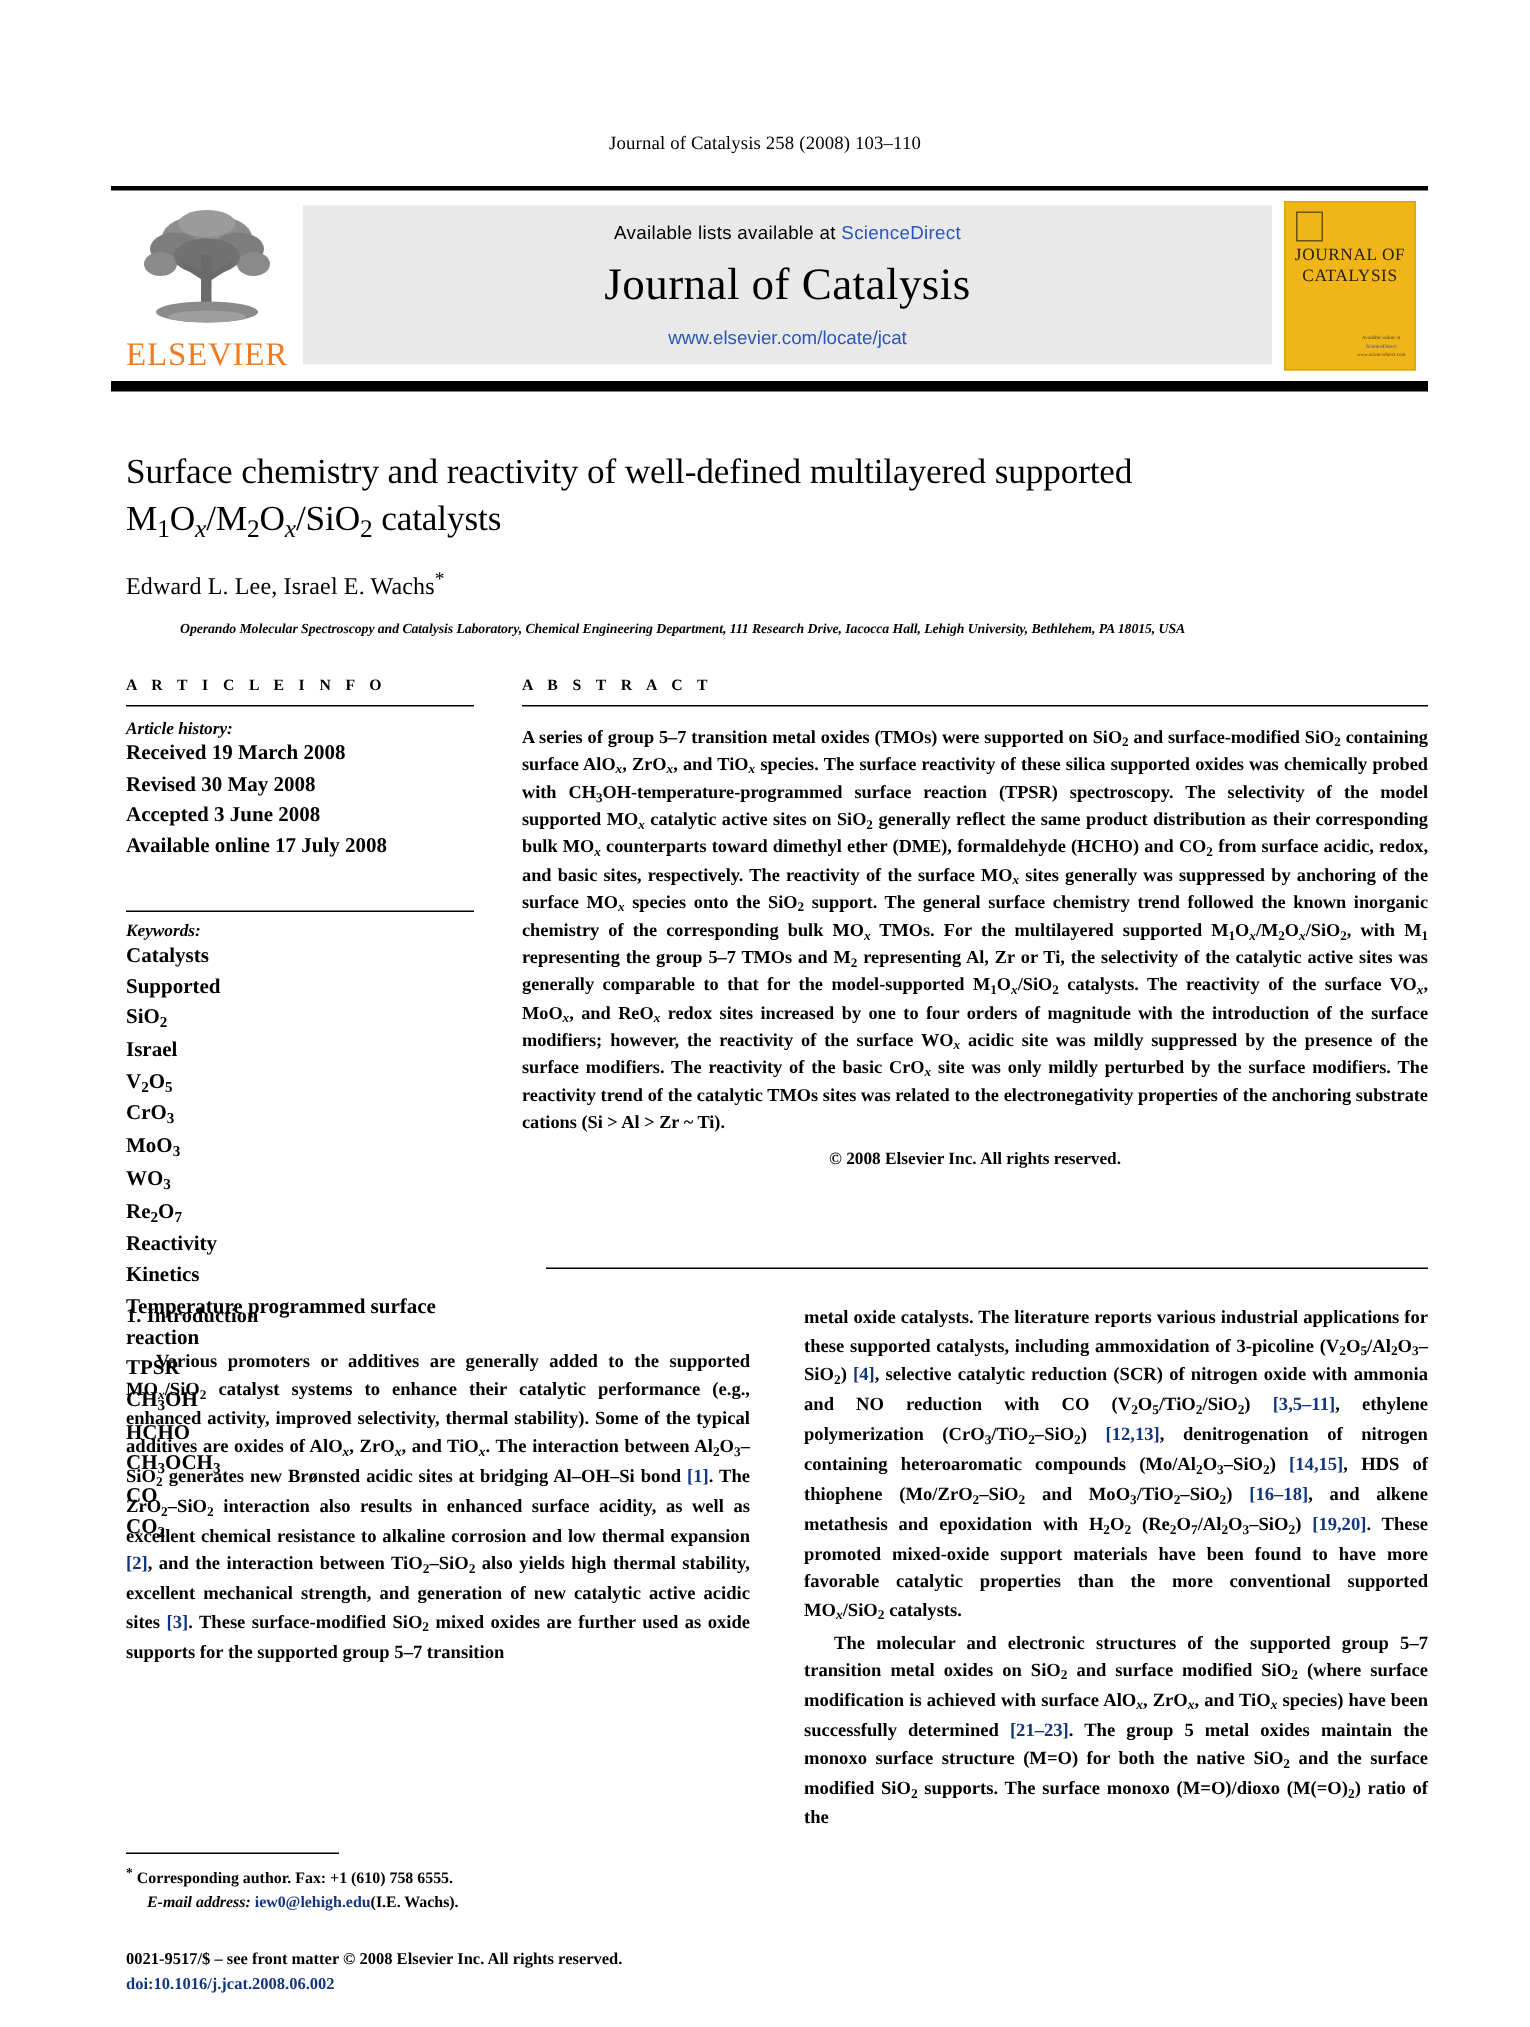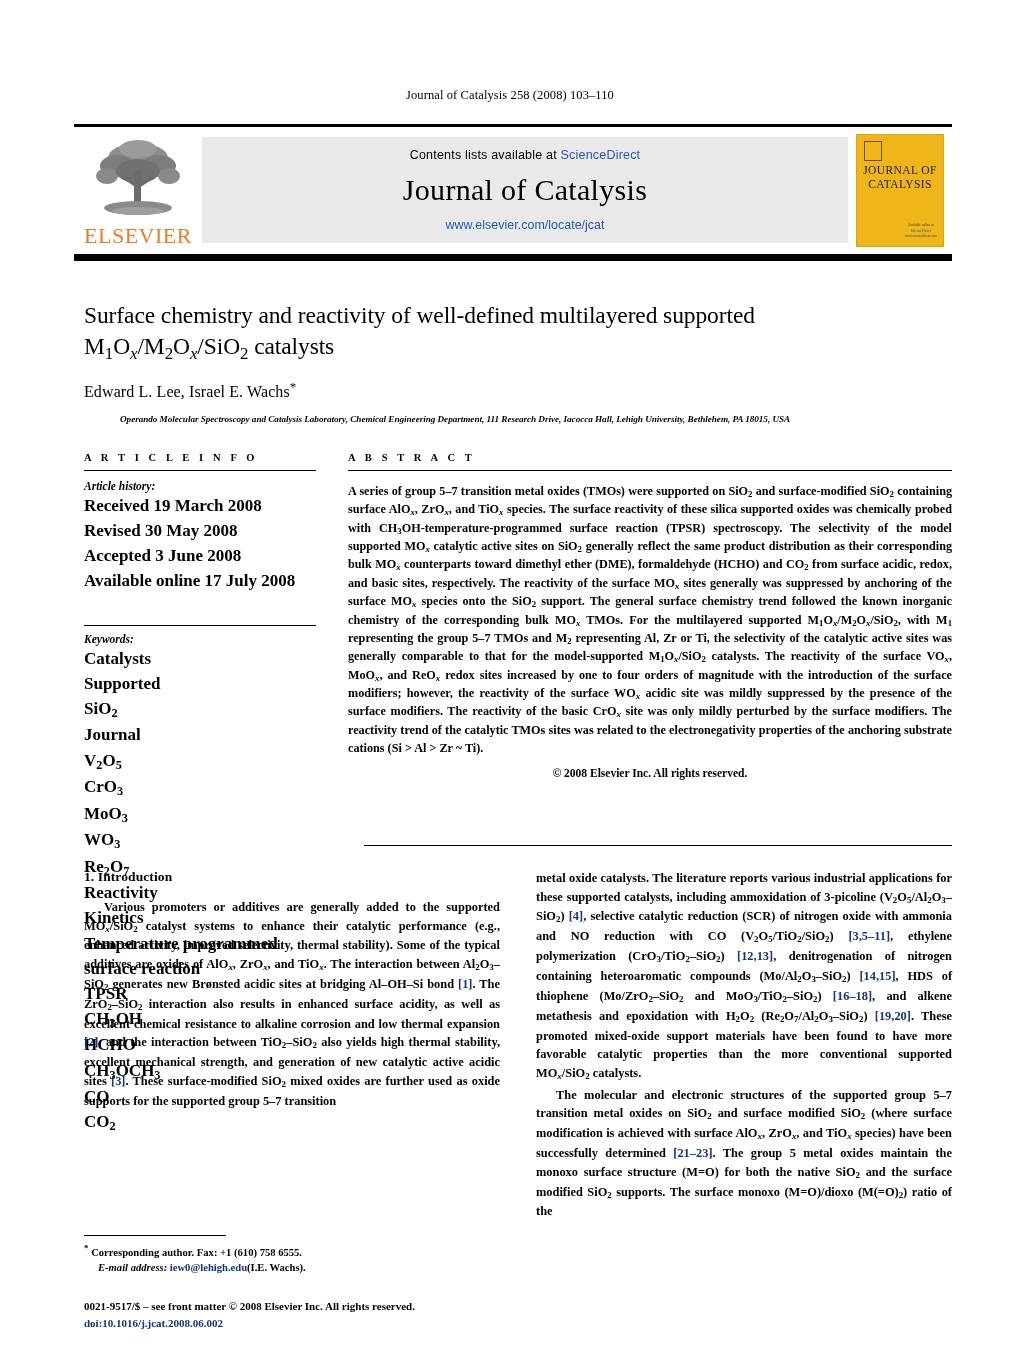--- a/index.html
+++ b/index.html
@@ -195,21 +195,21 @@
     margin-top: 7px;
     margin-bottom: 9px;
   }
   .hist-title, .kw-title {
     font-style: italic;
     font-weight: bold;
     font-size: 11.5px;
     margin-bottom: 1px;
   }
   .hist-line, .kw-line {
-    font-size: 17px;
+    font-size: 14px;
     line-height: 1.48;
     font-weight: bold;
   }
   .kw-block { margin-top: 31px; }
   .kw-sep { border-top: 1px solid #000; margin-bottom: 7px; }
   .abstract-text {
     font-size: 12.2px;
     line-height: 1.47;
     text-align: justify;
     font-weight: bold;
@@ -311,21 +311,21 @@
           <path d="M44 45 L60 36 L58 41 L44 50 Z" fill="#6b6b6b"></path>
           <ellipse cx="43" cy="70" rx="34" ry="7" fill="#8a8a8a"></ellipse>
           <ellipse cx="43" cy="73" rx="26" ry="4" fill="#9e9e9e"></ellipse>
         </g>
       </svg>
       <div class="elsevier-word">ELSEVIER</div>
     </div>
 
     <div class="journal-band">
       <div class="contents-line">
-        <span>Contents lists available at</span>
+        <span>Available lists available at</span>
         <a href="#">ScienceDirect</a>
       </div>
       <div class="journal-name">Journal of Catalysis</div>
       <a class="journal-url" href="#">www.elsevier.com/locate/jcat</a>
     </div>
 
     <div class="cover-thumb">
       <div class="cover-inner">
         <div class="cover-tree-box"></div>
         <div class="cover-title">
@@ -362,21 +362,21 @@
       <div class="hist-line">Revised 30 May 2008</div>
       <div class="hist-line">Accepted 3 June 2008</div>
       <div class="hist-line">Available online 17 July 2008</div>
 
       <div class="kw-block">
         <div class="kw-sep"></div>
         <div class="kw-title">Keywords:</div>
         <div class="kw-line">Catalysts</div>
         <div class="kw-line">Supported</div>
         <div class="kw-line">SiO<sub>2</sub></div>
-        <div class="kw-line">Journal</div>
+        <div class="kw-line">Israel</div>
         <div class="kw-line">V<sub>2</sub>O<sub>5</sub></div>
         <div class="kw-line">CrO<sub>3</sub></div>
         <div class="kw-line">MoO<sub>3</sub></div>
         <div class="kw-line">WO<sub>3</sub></div>
         <div class="kw-line">Re<sub>2</sub>O<sub>7</sub></div>
         <div class="kw-line">Reactivity</div>
         <div class="kw-line">Kinetics</div>
         <div class="kw-line">Temperature programmed surface reaction</div>
         <div class="kw-line">TPSR</div>
         <div class="kw-line">CH<sub>3</sub>OH</div>

